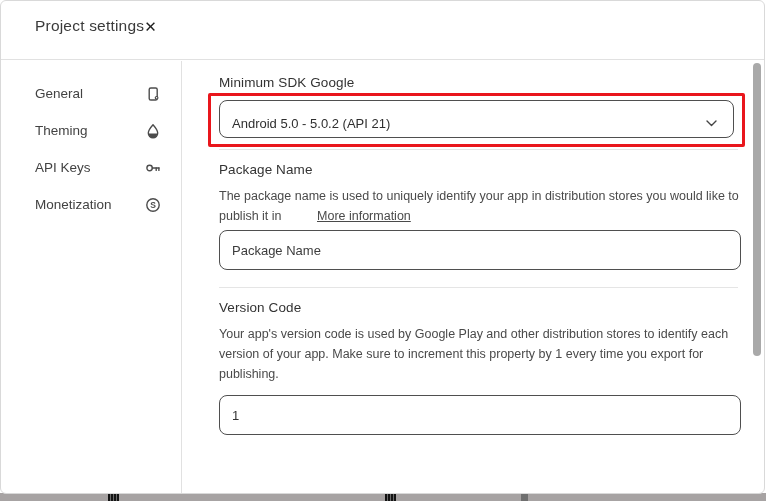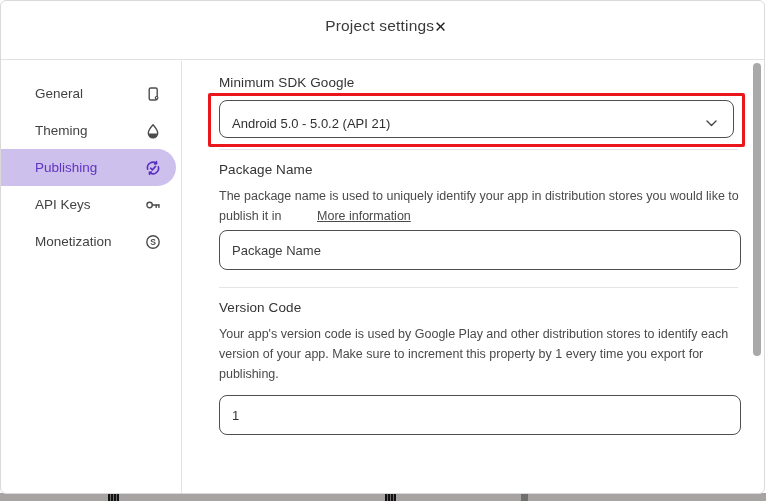--- a/index.html
+++ b/index.html
@@ -11,21 +11,21 @@
   .tb-mark { position:absolute; top:0; height:8px;
     background:repeating-linear-gradient(90deg,#141414 0 2px,#6a6a6a 2px 3px); }
   .tb-mark.m1 { left:108px; width:11px; }
   .tb-mark.m2 { left:385px; width:11px; }
   .tb-mark.m3 { left:521px; width:7px; background:#6f6f6f; }
 
   .dialog { position:absolute; left:0; top:0; width:765px; height:494px;
     background:#fff; border:1px solid #d9d9d9; border-radius:6px; overflow:hidden; }
 
   .header { height:59px; border-bottom:1px solid #e1e1e1; display:flex;
-    align-items:center; justify-content:center; padding:0 27px 8px 34px; }
+    align-items:center; justify-content:flex-start; padding:0 27px 8px 34px; }
   .title { font-size:15.5px; color:#3a3a3a; letter-spacing:.2px; }
   .close-btn { font-size:15px; color:#1f1f1f; cursor:pointer; line-height:1; }
 
   .sidebar { position:absolute; left:0; top:60px; bottom:0; width:181px;
     border-right:1px solid #e1e1e1; padding-top:14px; }
   .nav-item { width:175px; height:37px; display:flex; align-items:center;
     justify-content:space-between; padding:0 14px 0 34px;
     font-size:13.5px; color:#424242; border-radius:0 19px 19px 0; cursor:pointer; }
   .nav-item svg { display:block; }
   .nav-item .stroke { stroke:#4c4c4c; fill:none; stroke-width:1.4; stroke-linecap:round; stroke-linejoin:round; }
@@ -93,32 +93,20 @@
     <div class="nav-item">
       <span>Theming</span>
       <span>
         <svg width="18" height="18" viewBox="0 0 18 18">
           <path class="stroke" d="M9 2.8 C9 2.8 4.3 8.1 4.3 11.1 a4.7 4.7 0 0 0 9.4 0 C13.7 8.1 9 2.8 9 2.8 Z"></path>
           <path class="fillpart" d="M4.6 11.4 h8.8 a4.4 4.4 0 0 1 -8.8 0 Z"></path>
         </svg>
       </span>
     </div>
 
-    <div class="nav-item selected">
-      <span>Publishing</span>
-      <span>
-        <svg width="18" height="18" viewBox="0 0 18 18">
-          <path class="stroke" d="M3.6 10.2 A5.6 5.6 0 0 1 12.4 4.4"></path>
-          <path class="stroke" d="M14.4 7.8 A5.6 5.6 0 0 1 5.6 13.6"></path>
-          <path class="stroke" d="M12.4 2.6 L12.6 4.6 L10.6 4.9"></path>
-          <path class="stroke" d="M5.6 15.4 L5.4 13.4 L7.4 13.1"></path>
-          <polyline class="stroke" points="6.6,9.2 8.4,10.9 11.5,7.4"></polyline>
-        </svg>
-      </span>
-    </div>
 
     <div class="nav-item">
       <span>API Keys</span>
       <span>
         <svg width="18" height="18" viewBox="0 0 18 18">
           <circle class="stroke" cx="5.6" cy="9" r="2.7"></circle>
           <line class="stroke" x1="8.3" y1="9" x2="15" y2="9"></line>
           <line class="stroke" x1="12.2" y1="9" x2="12.2" y2="11.4"></line>
           <line class="stroke" x1="14.9" y1="9" x2="14.9" y2="11.4"></line>
         </svg>

